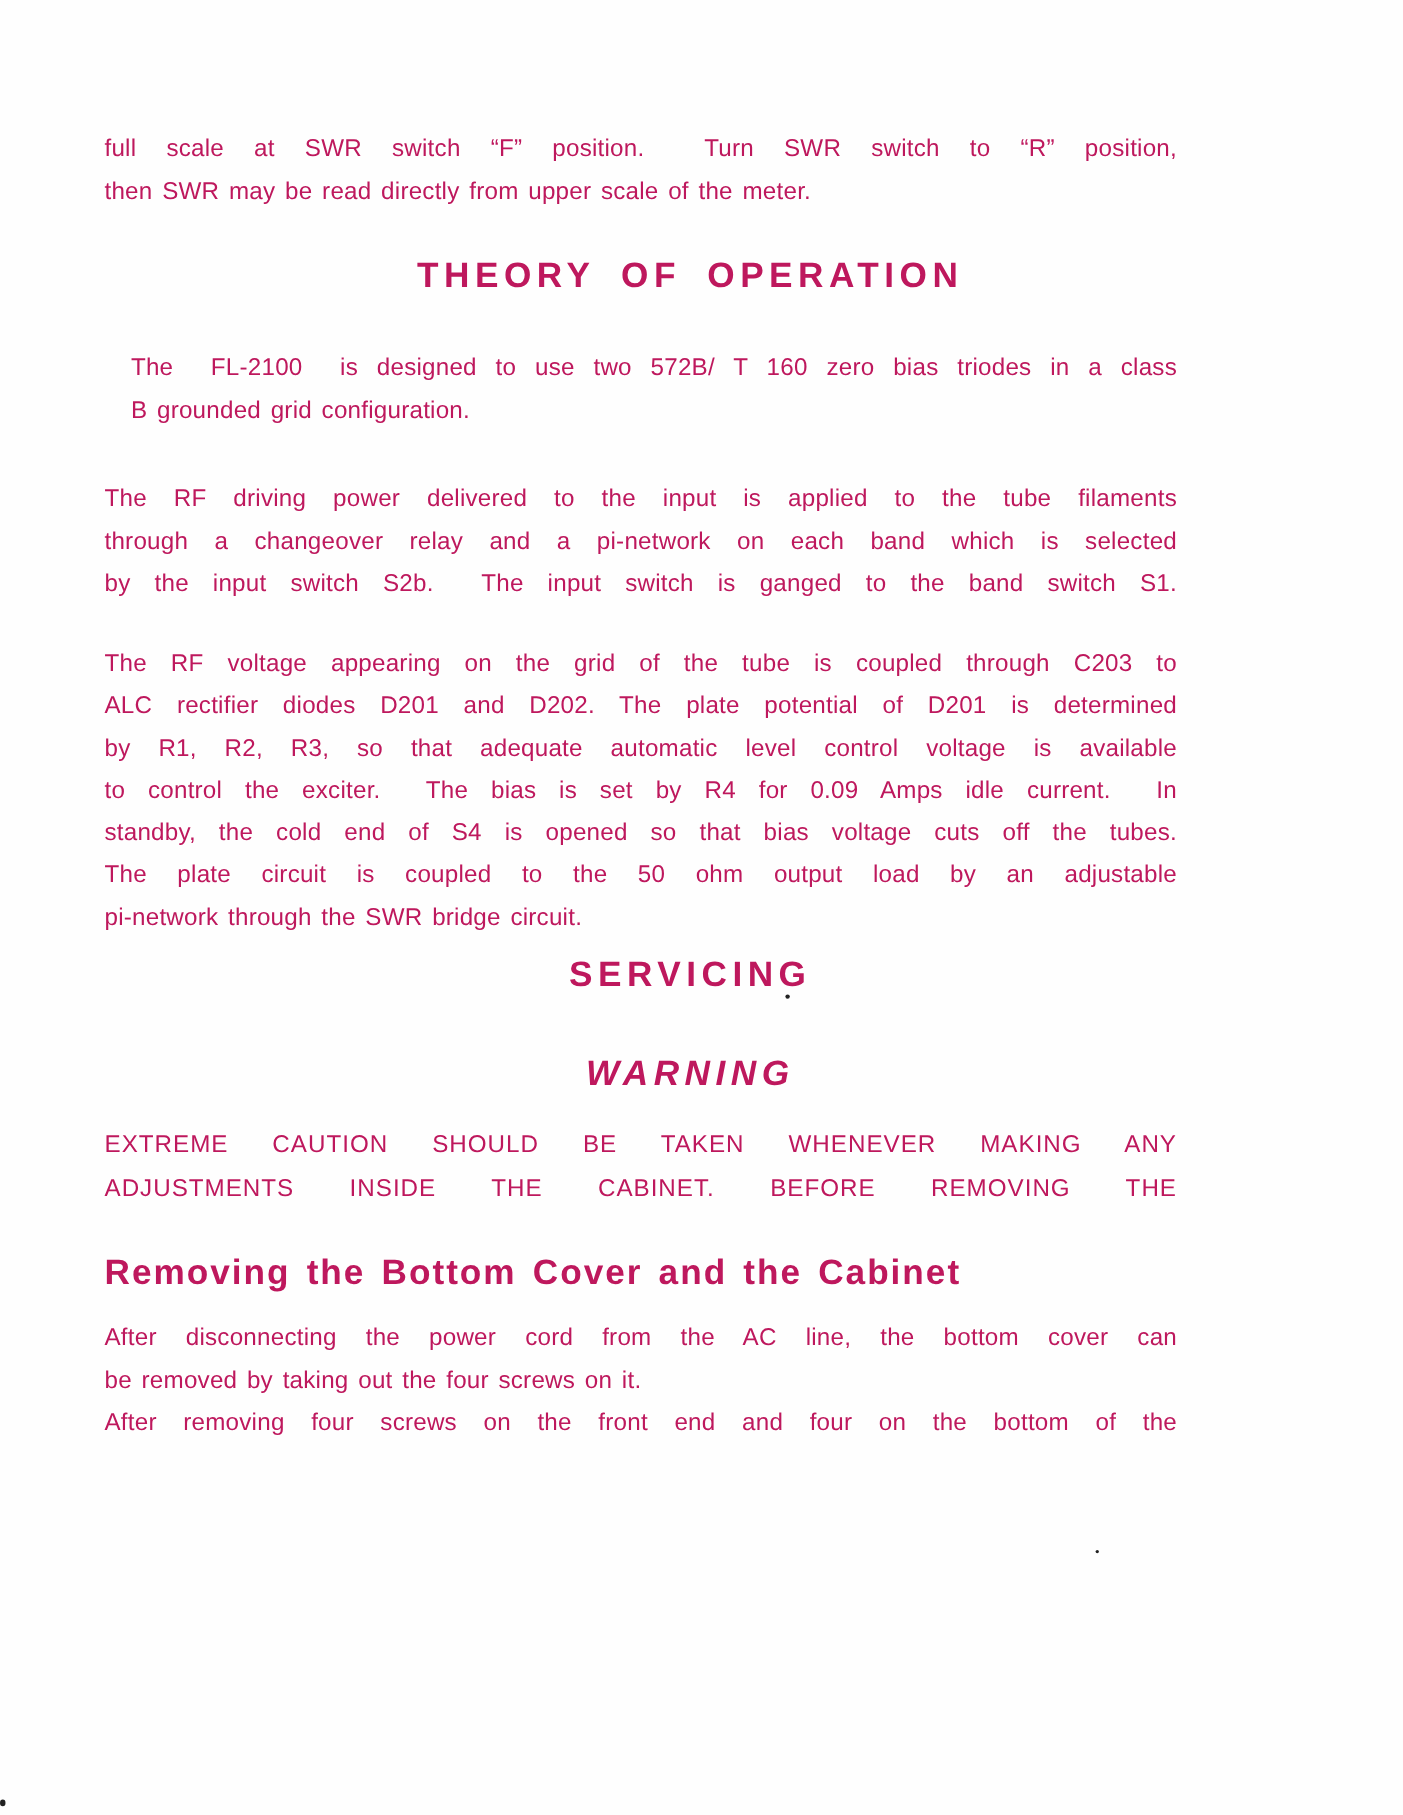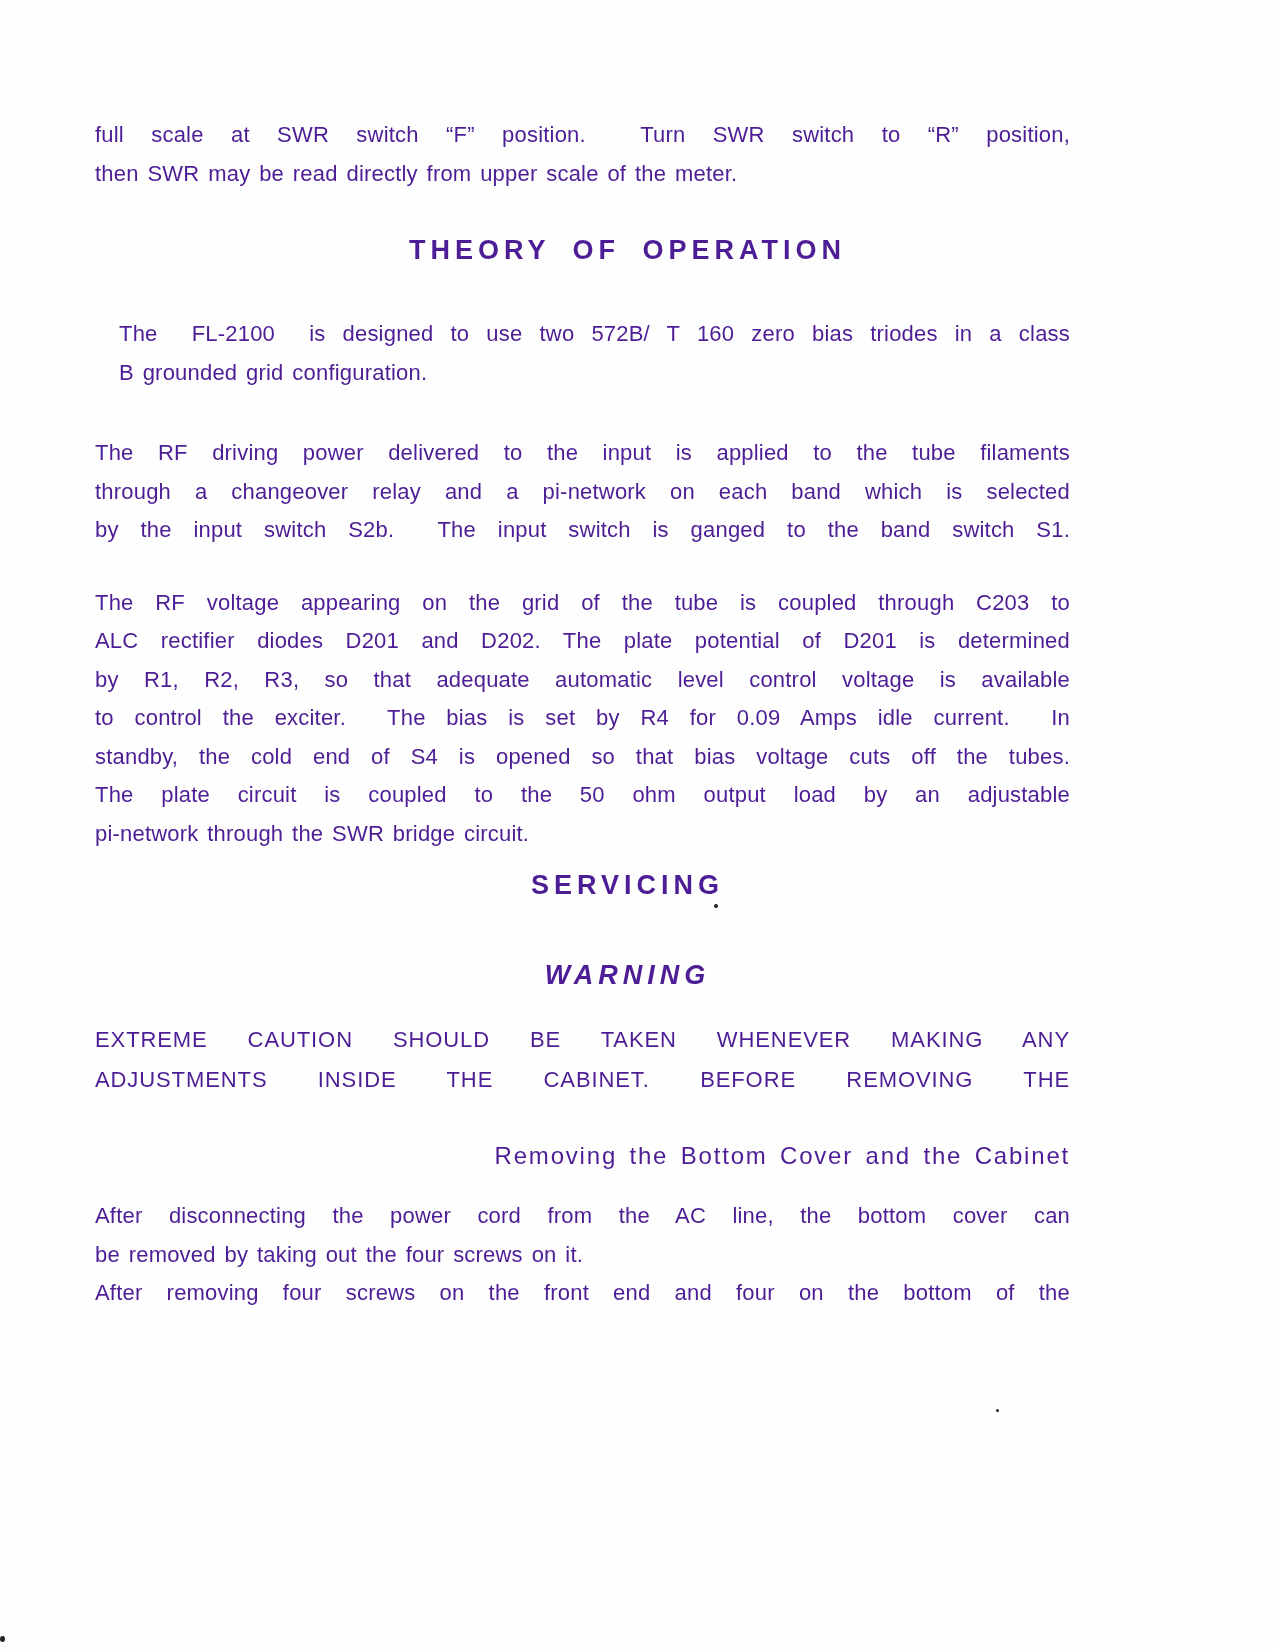--- a/index.html
+++ b/index.html
@@ -2,21 +2,21 @@
 <html><head>
 <meta charset="utf-8">
 <style>
   html, body { margin: 0; padding: 0; background: #ffffff; }
   .page {
     position: relative;
     width: 1275px;
     height: 1650px;
     background: #fefefe;
     overflow: hidden;
-    color: #4c1d95;
+    color: #be185d;
     font-family: "Liberation Sans", sans-serif;
   }
   .content {
     padding: 116px 205px 0 95px; 
   }
   .para {
     font-size: 22px;
     line-height: 38.5px;
     letter-spacing: 0.2px;
     word-spacing: 2.5px;
@@ -30,32 +30,31 @@
   .caps {
     line-height: 40px;
     letter-spacing: 0.9px;
     word-spacing: 7px;
   }
   .heading {
     position: relative;
     left: 45px;               
     text-align: center;
     font-weight: bold;
-    font-size: 27px;
+    font-size: 32px;
     line-height: 32px;
     letter-spacing: 5px;
     word-spacing: 10px;
   }
   .subheading {
-    font-weight: normal;
-    font-size: 24px;
+    font-weight: bold;
+    font-size: 32px;
     line-height: 30px;
     letter-spacing: 1.8px;
     word-spacing: 4px;
-    text-align: right;
   }
   
   .b-theory-heading   { margin-top: 41px; }
   .b-theory-p1        { margin-top: 49px; margin-left: 24px; }
   .b-theory-p2        { margin-top: 42px; }
   .b-theory-p3        { margin-top: 34px; }
   .b-servicing-heading{ margin-top: 16px; }
   .b-warning-heading  { margin-top: 58px; font-style: italic; }
   .b-warning-para     { margin-top: 29px; }
   .b-removing-heading { margin-top: 41px; }

